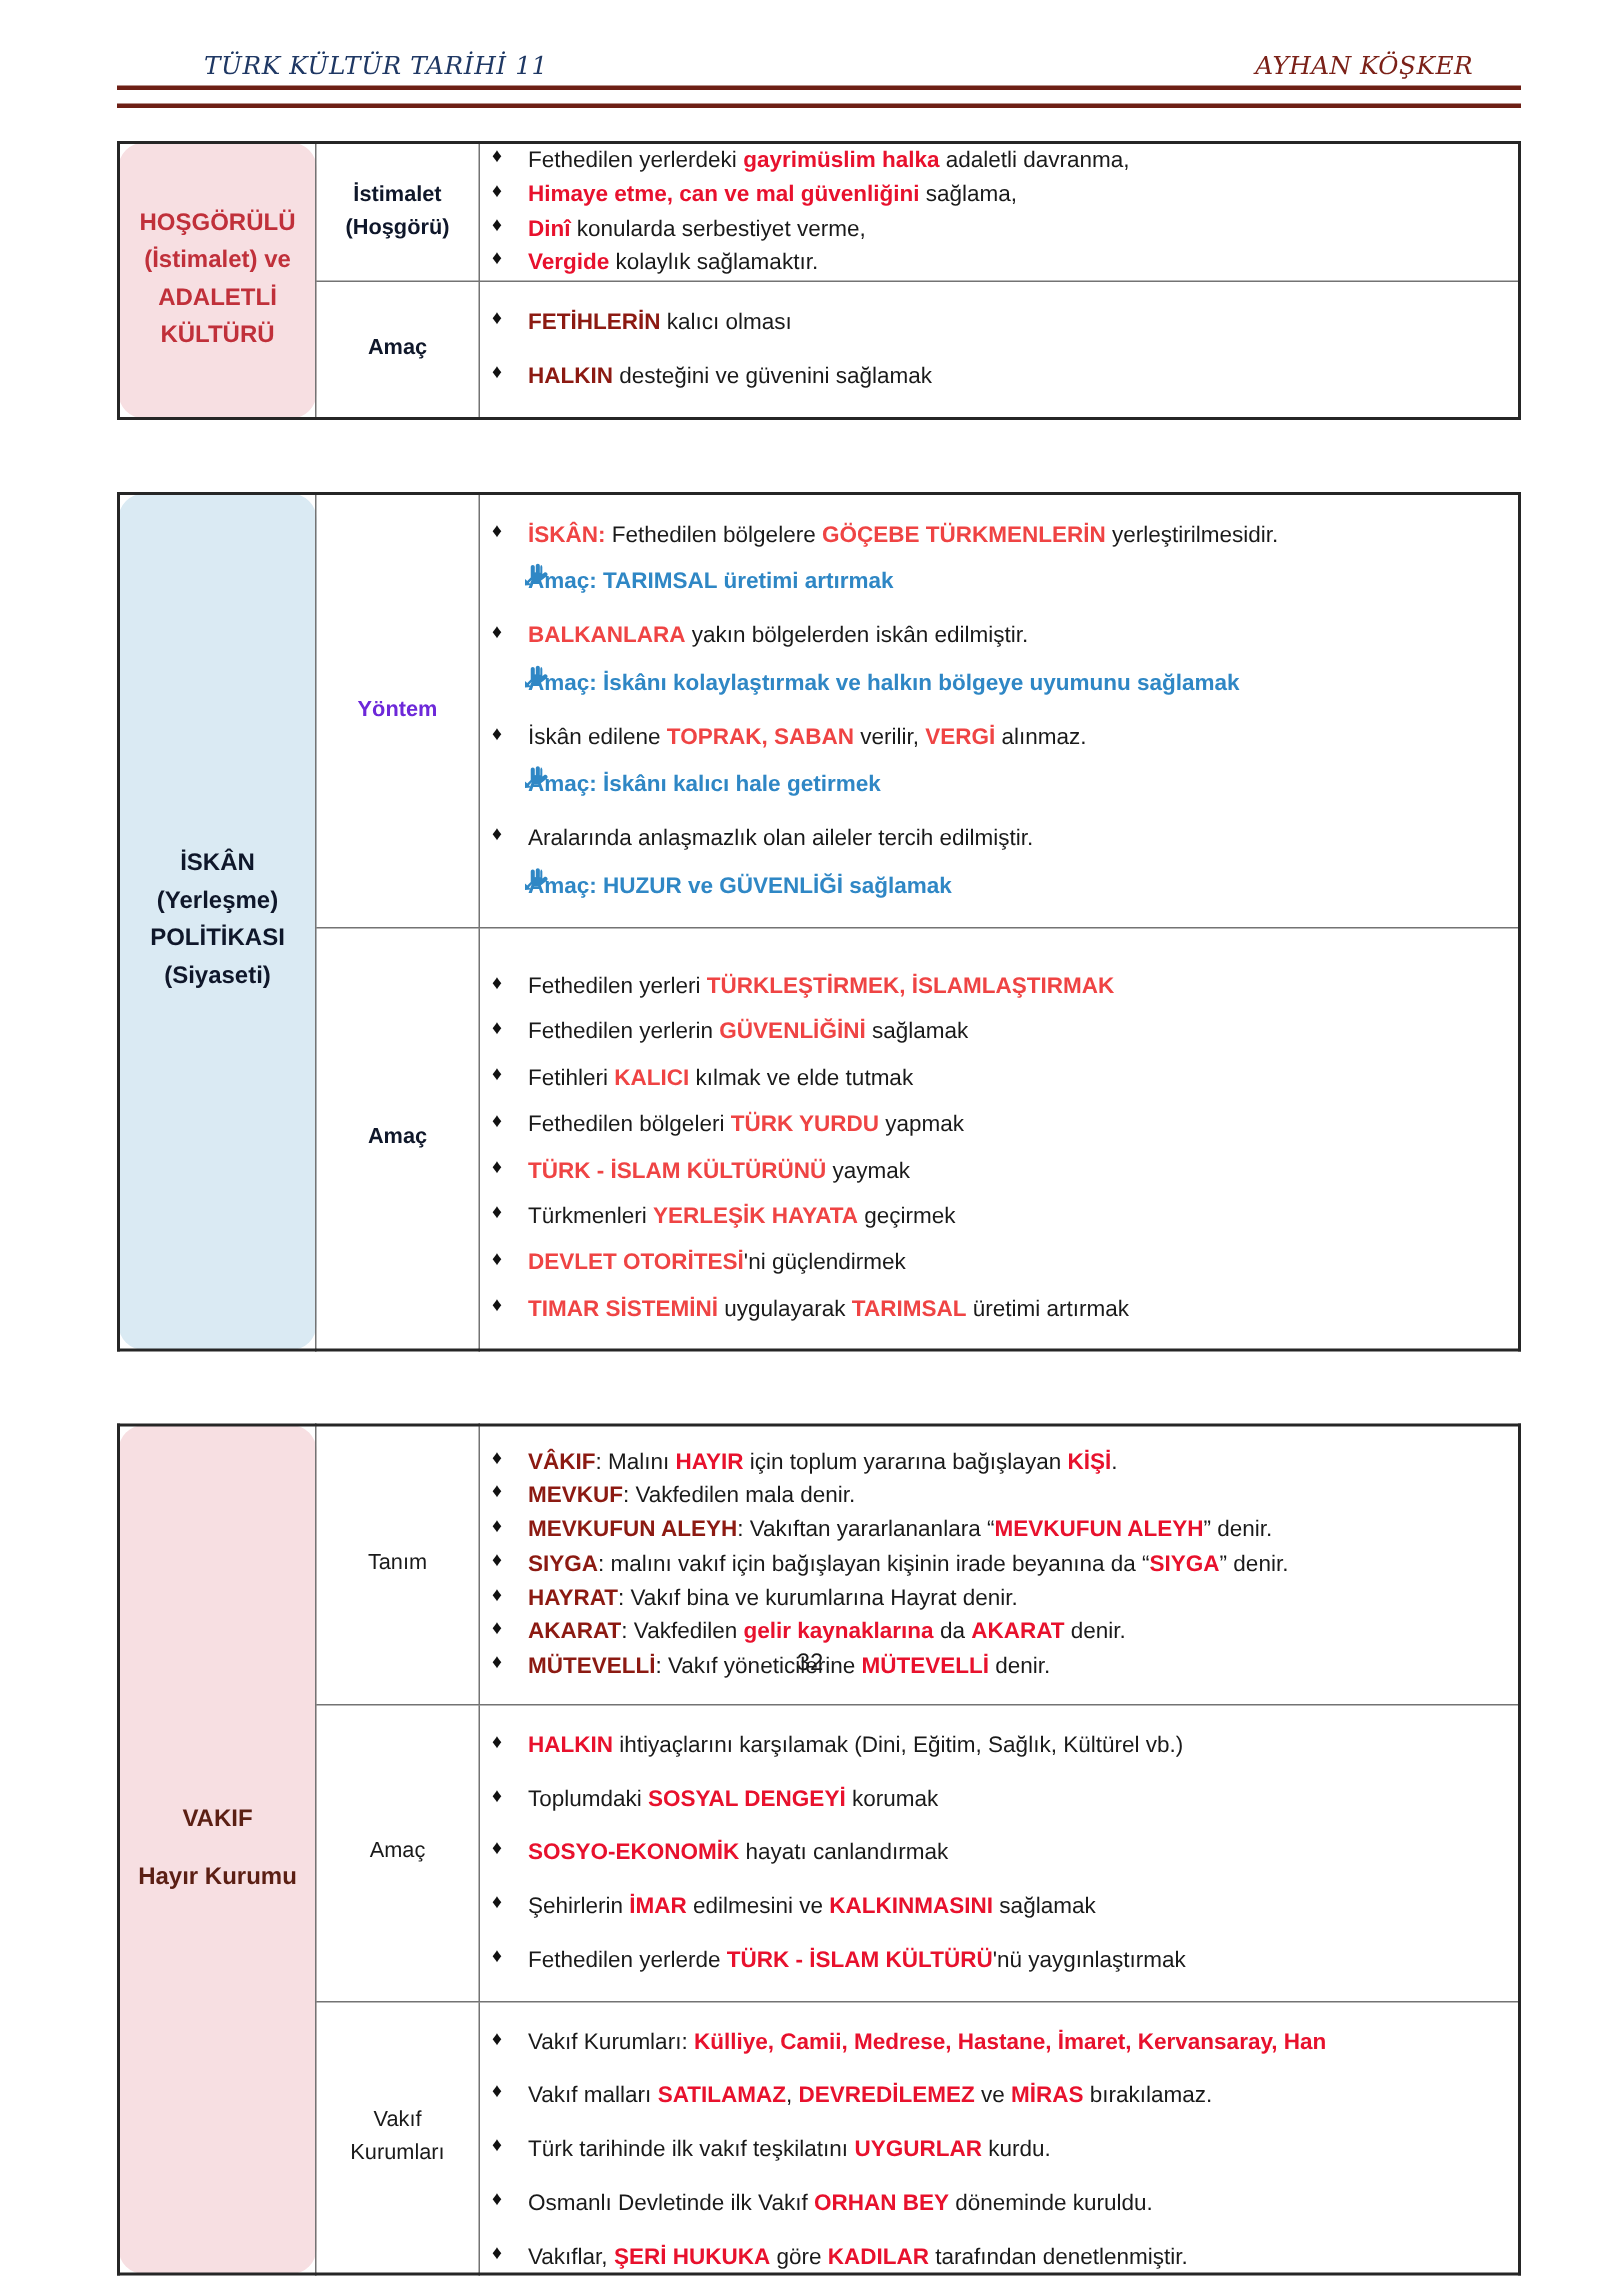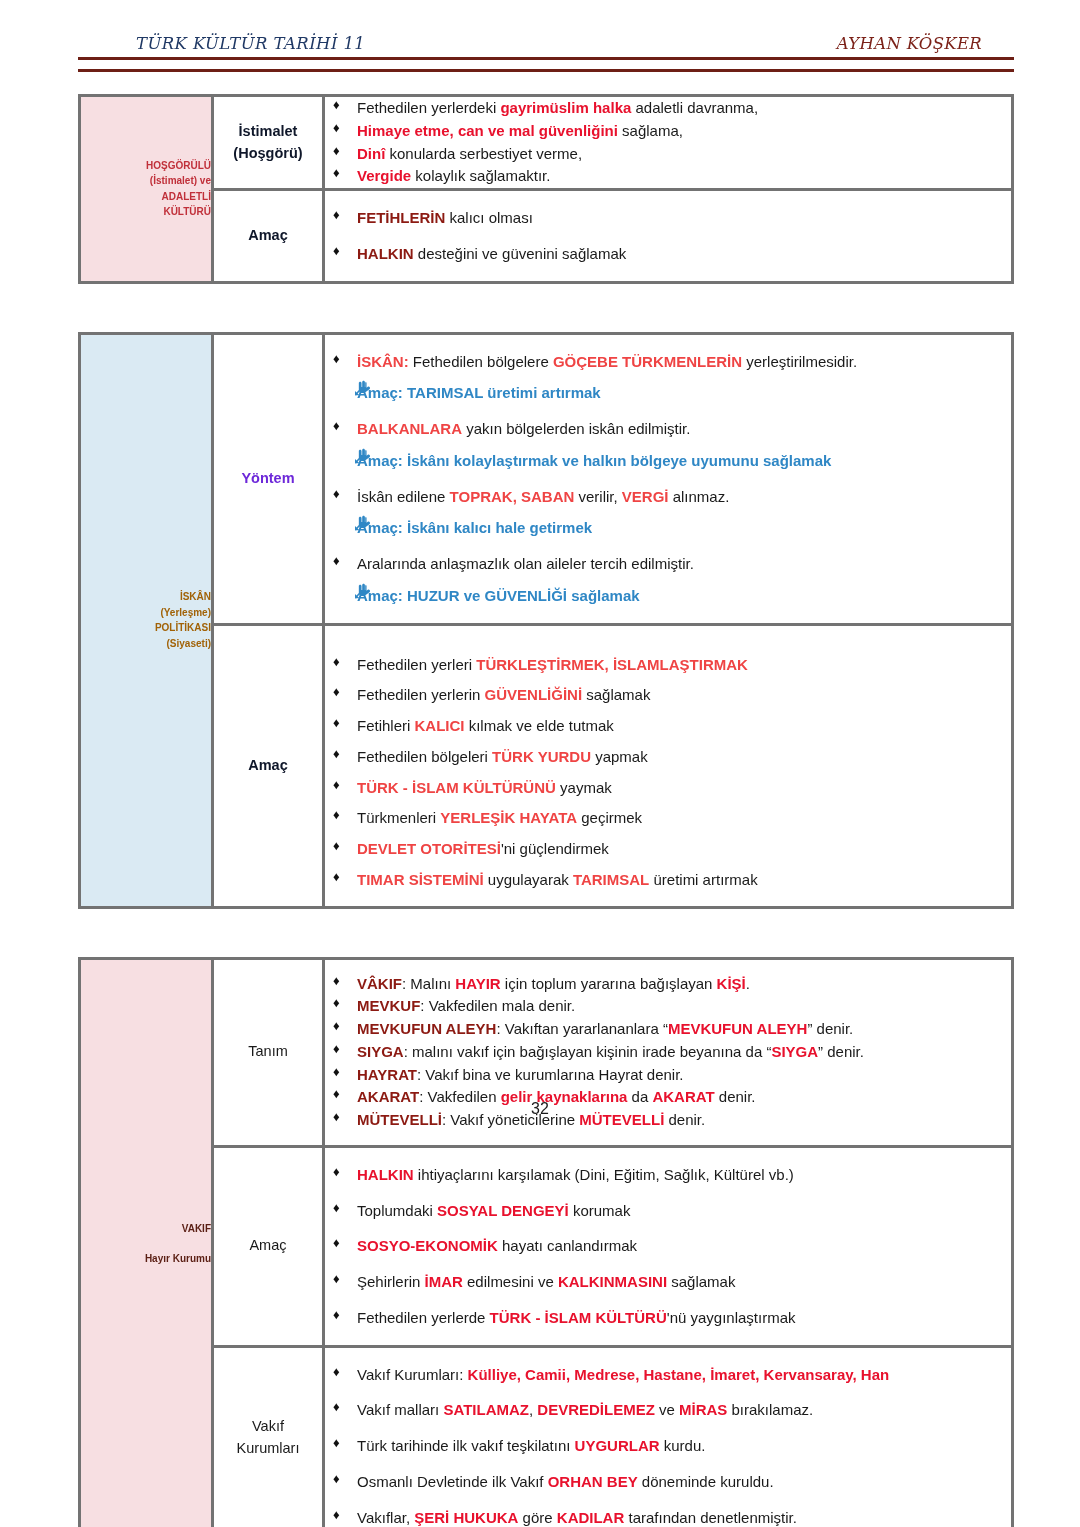--- a/index.html
+++ b/index.html
@@ -59,36 +59,37 @@
   }
 
   
   .block {
     width: 100%;
     border-collapse: collapse;
     table-layout: fixed;
     border: 2px solid #262626;
   }
   .block td {
-    border: 3px solid #737373;
+    border: 1px solid #737373;
     vertical-align: middle;
     padding: 0;
   }
   .col-label { width: 130px; }
   .col-sub   { width: 108px; }
 
   .label-cell {
-    text-align: right;
+    text-align: center;
     font-weight: bold;
-    font-size: 10px;
+    font-size: 16px;
     line-height: 1.55;
     padding: 8px 4px;
+    border-radius: 17px;
   }
   .label-cell.pink  { background: #f7dfe2; color: #c0303a; }
-  .label-cell.blue  { background: #daeaf3; color: #a16207; }
+  .label-cell.blue  { background: #daeaf3; color: #0f172a; }
   .label-cell.vakif { background: #f7dfe2; color: #5b1f14; }
 
   .sub-cell {
     text-align: center;
     font-size: 14.5px;
     line-height: 1.5;
     padding: 8px 4px;
   }
   .sub-cell.bold-maroon { font-weight: bold; color: #0f172a; }
   .sub-cell.bold-navy   { font-weight: bold; color: #6d28d9; }

